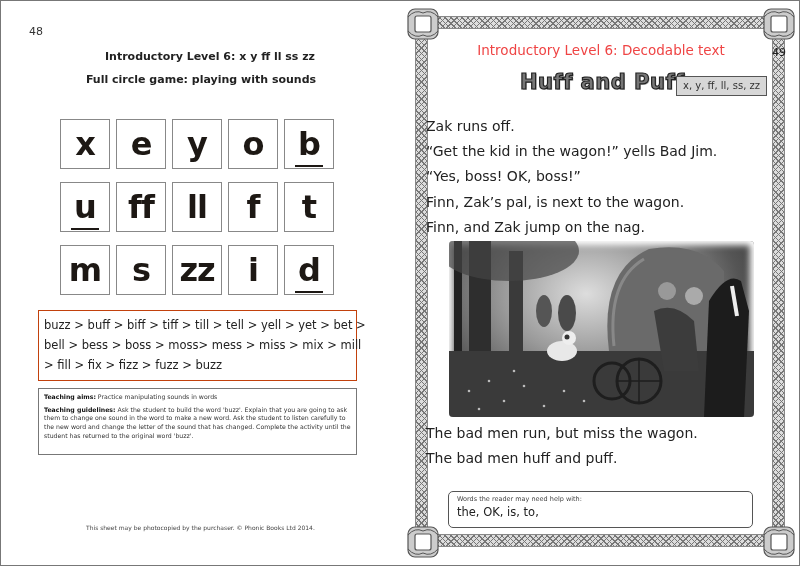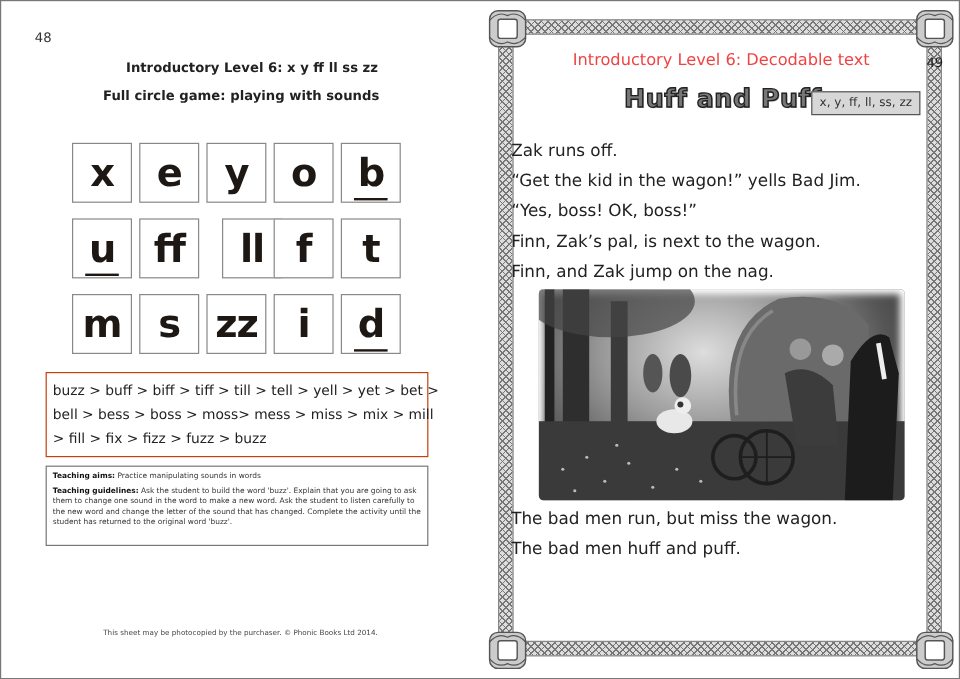--- a/index.html
+++ b/index.html
@@ -85,21 +85,21 @@
         </div>
         <div class="tile underlined" style="left: 283px; top: 118px;">
           <span class="glyph">b</span>
         </div>
         <div class="tile underlined" style="left: 59px; top: 181px;">
           <span class="glyph">u</span>
         </div>
         <div class="tile" style="left: 115px; top: 181px;">
           <span class="glyph">ff</span>
         </div>
-        <div class="tile" style="left: 184px; top: 181px;">
+        <div class="tile" style="left: 171px; top: 181px;">
           <span class="glyph">ll</span>
         </div>
         <div class="tile" style="left: 227px; top: 181px;">
           <span class="glyph">f</span>
         </div>
         <div class="tile" style="left: 283px; top: 181px;">
           <span class="glyph">t</span>
         </div>
         <div class="tile" style="left: 59px; top: 244px;">
           <span class="glyph">m</span>
@@ -216,14 +216,18 @@
         <path d="M205 70 Q225 60 245 80 L250 130 L215 130 Z" fill="#3c3c3c"></path>
 
         <path d="M260 60 Q278 30 292 40 L300 70 L295 176 L255 176 Z" fill="#1c1c1c"></path>
         <path d="M283 45 L288 75" stroke="#eee" stroke-width="4"></path>
       </svg>
     </div>
 
     <div class="story-line" style="top:424px;">The bad men run, but miss the wagon.</div>
     <div class="story-line" style="top:449px;">The bad men huff and puff.</div>
 
+    <div class="help-box">
+      <div class="help-label">Words the reader may need help with:</div>
+      <div class="help-words">the, OK, is, to,</div>
+    </div>
   </div>
 </div>
 
 </body></html>

